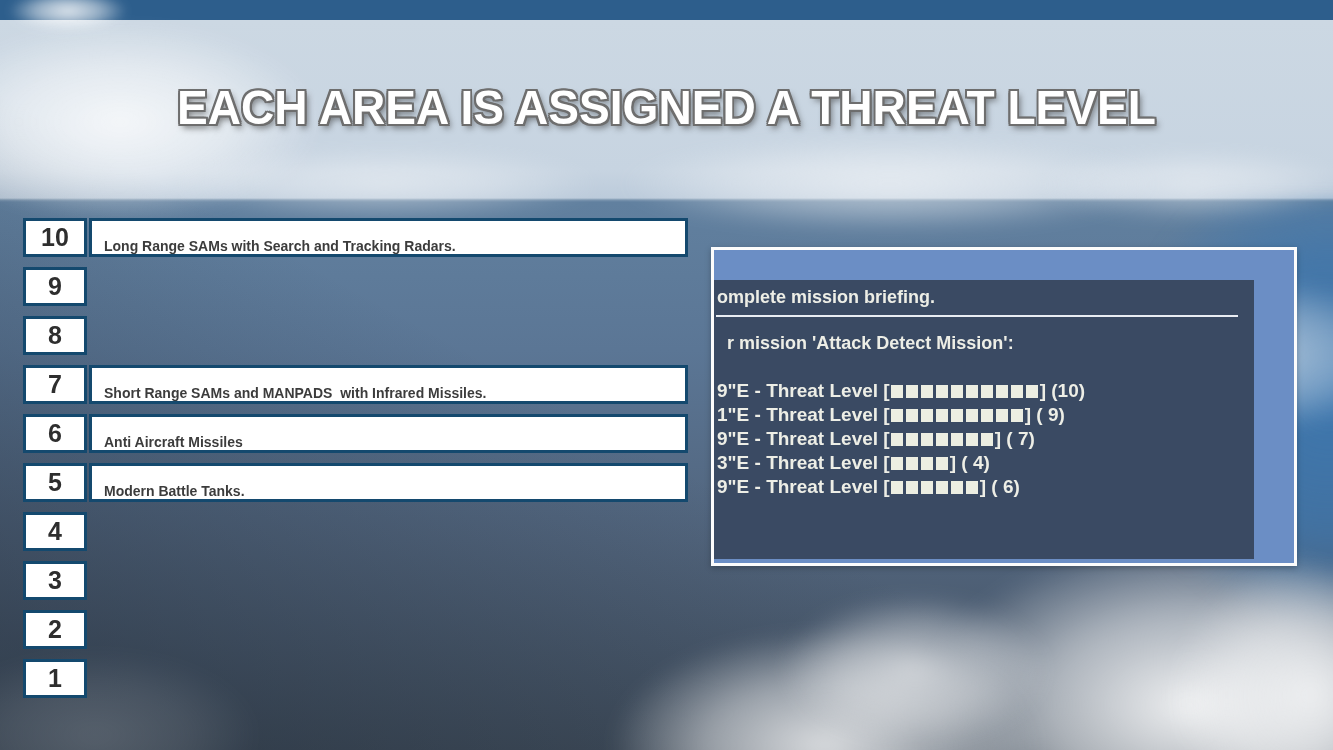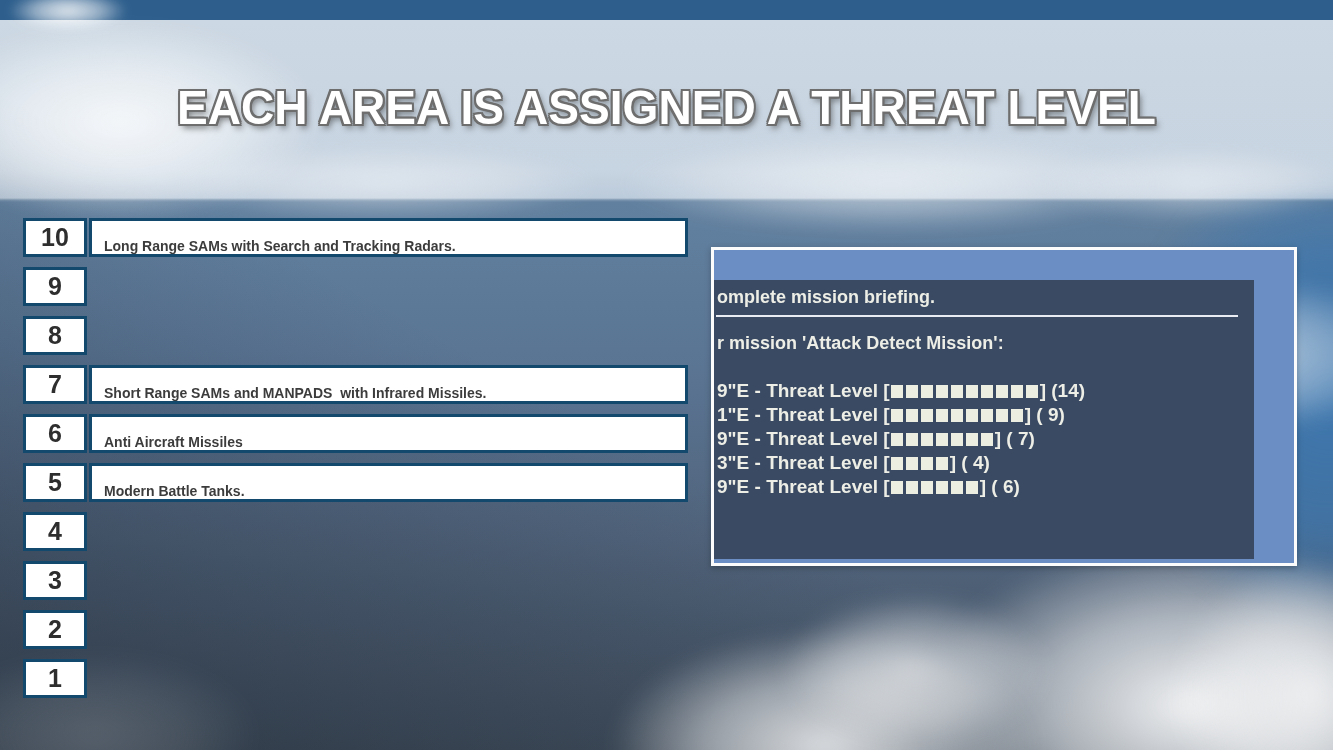--- a/index.html
+++ b/index.html
@@ -61,21 +61,21 @@
     display:flex; align-items:flex-end; padding-left:12px;
     font-size:14px; font-weight:bold; color:#3c3c3c; white-space:pre; }
 
   
   .shot { position:absolute; left:711px; top:216px; width:586px; height:319px; z-index:10;
     background:#6b8ec5; border:3px solid #fcfcfc; box-shadow:0 2px 6px rgba(0,0,0,.25);margin-top:31px; }
   .bpanel { position:absolute; left:0; top:30px; width:540px; height:279px;
     background:#3a4a63; color:#edeee6; font-weight:bold; }
   .bheading { padding:6px 0 0 3px; font-size:18px; line-height:22px; white-space:pre; }
   .bsep { height:2px; background:#e9edf3; margin:7px 16px 0 2px; }
-  .bmission { margin-top:16px; padding-left:3px; font-size:18px; white-space:pre; }
+  .bmission { margin-top:16px; padding-left:13px; font-size:18px; white-space:pre; }
   .blines { margin-top:25px; padding-left:3px; }
   .bline { height:24px; line-height:24px; font-size:19px; white-space:nowrap; }
   .bprefix,.bsuffix { white-space:pre; }
   .bblocks { display:inline-block; margin:0 2px 0 1px; }
   .blk { display:inline-block; width:12px; height:13px; background:#eceee2;
     margin-right:3px; vertical-align:-1px; }
   .blk:last-child { margin-right:0; }
 </style>
 </head>
 <body>
@@ -164,21 +164,21 @@
         </div>
   </div>
 </div>
 
   <div class="shot">
     <div class="bpanel">
       <div class="bheading">omplete mission briefing.</div>
       <div class="bsep"></div>
       <div class="bmission">r mission 'Attack Detect Mission':</div>
       <div class="blines">
-  <div class="bline"><span class="bprefix">9"E - Threat Level [</span><span class="bblocks"><span class="blk"></span><span class="blk"></span><span class="blk"></span><span class="blk"></span><span class="blk"></span><span class="blk"></span><span class="blk"></span><span class="blk"></span><span class="blk"></span><span class="blk"></span></span><span class="bsuffix">] (14)</span></div>
+  <div class="bline"><span class="bprefix">9"E - Threat Level [</span><span class="bblocks"><span class="blk"></span><span class="blk"></span><span class="blk"></span><span class="blk"></span><span class="blk"></span><span class="blk"></span><span class="blk"></span><span class="blk"></span><span class="blk"></span><span class="blk"></span></span><span class="bsuffix">] (10)</span></div>
 
   <div class="bline"><span class="bprefix">1"E - Threat Level [</span><span class="bblocks"><span class="blk"></span><span class="blk"></span><span class="blk"></span><span class="blk"></span><span class="blk"></span><span class="blk"></span><span class="blk"></span><span class="blk"></span><span class="blk"></span></span><span class="bsuffix">] ( 9)</span></div>
 
   <div class="bline"><span class="bprefix">9"E - Threat Level [</span><span class="bblocks"><span class="blk"></span><span class="blk"></span><span class="blk"></span><span class="blk"></span><span class="blk"></span><span class="blk"></span><span class="blk"></span></span><span class="bsuffix">] ( 7)</span></div>
 
   <div class="bline"><span class="bprefix">3"E - Threat Level [</span><span class="bblocks"><span class="blk"></span><span class="blk"></span><span class="blk"></span><span class="blk"></span></span><span class="bsuffix">] ( 4)</span></div>
 
   <div class="bline"><span class="bprefix">9"E - Threat Level [</span><span class="bblocks"><span class="blk"></span><span class="blk"></span><span class="blk"></span><span class="blk"></span><span class="blk"></span><span class="blk"></span></span><span class="bsuffix">] ( 6)</span></div>
 </div>
     </div>

